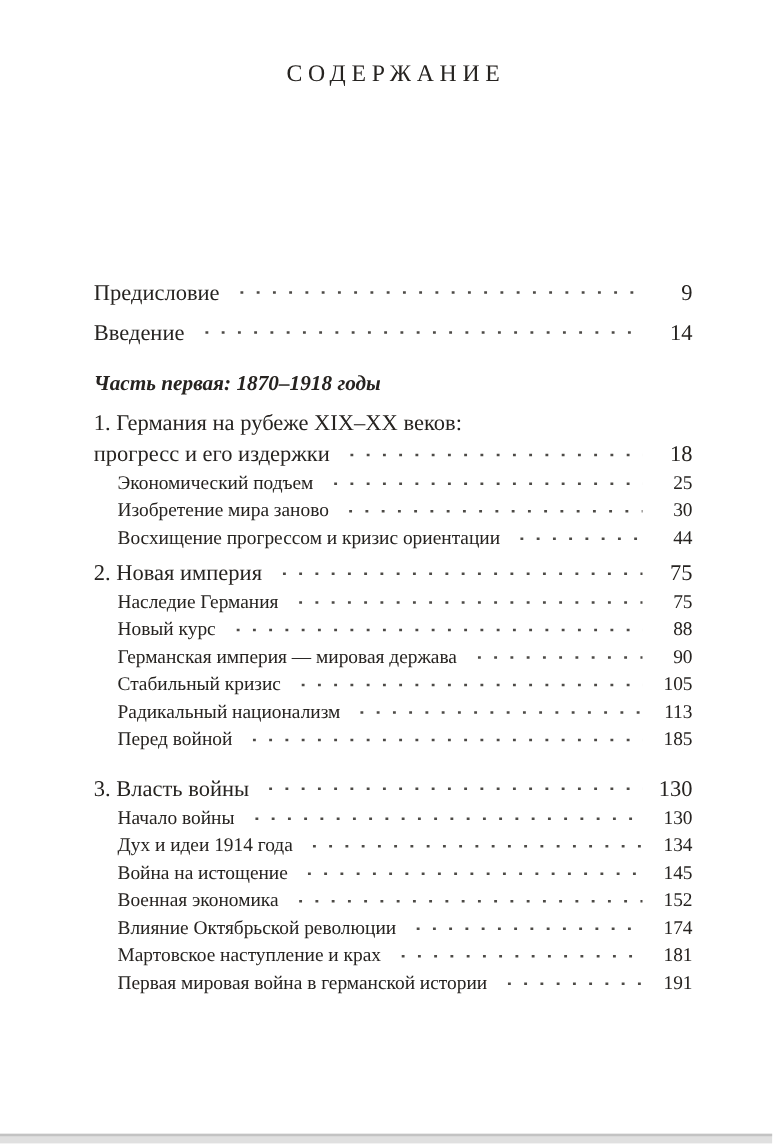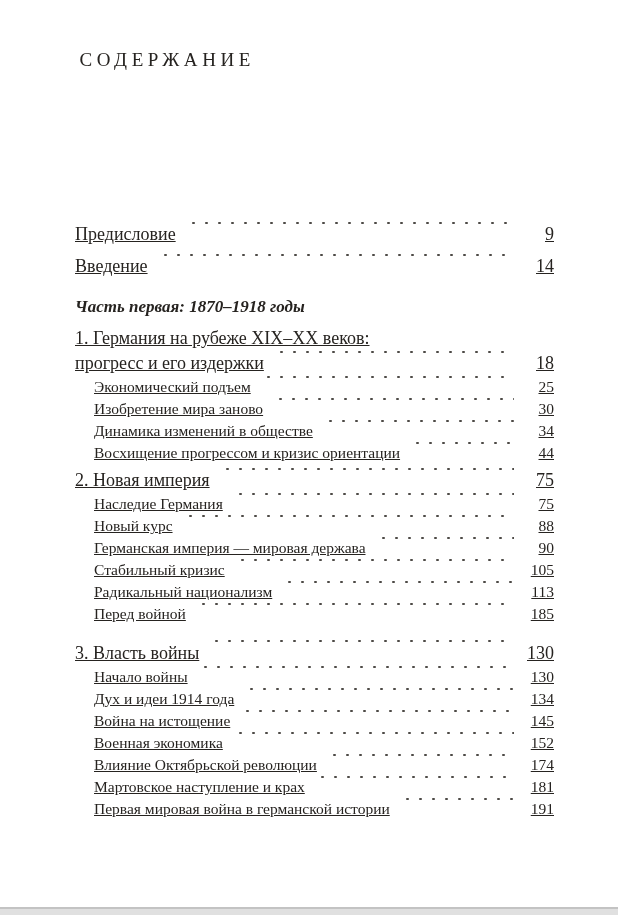--- a/index.html
+++ b/index.html
@@ -9,31 +9,31 @@
     height: 915px;
     background: #ffffff;
     overflow: hidden;
     font-family: "Liberation Serif", "DejaVu Serif", serif;
     color: #262320;
   }
   .content {
     padding: 0 64px 0 75px;
   }
   .doc-title {
+    text-align: center;
     margin-top: 47px;
     font-size: 19px;
     line-height: 26px;
     letter-spacing: 0.24em;
     text-indent: 0.24em; 
     font-weight: 400;
   }
   .row {
     display: flex;
-    align-items: flex-start;
-    text-decoration: underline;
+    align-items: center;
   }
   .row .lbl { white-space: nowrap; }
   .leader {
     flex: 1 1 auto;
     height: 2px;
     margin-left: 9px;
     margin-right: 8px;
     background-image: radial-gradient(circle, #4d4a46 1.05px, rgba(0,0,0,0) 1.35px);
     background-size: 13px 2px;
     background-repeat: repeat-x;
@@ -107,25 +107,20 @@
         <span class="lbl">Экономический подъем</span>
         <span class="leader"></span>
         <span class="pg">25</span>
       </div>
       <div class="row sub-row">
         <span class="lbl">Изобретение мира заново</span>
         <span class="leader"></span>
         <span class="pg">30</span>
       </div>
       <div class="row sub-row">
-        <span class="lbl">Динамика изменений в обществе</span>
-        <span class="leader"></span>
-        <span class="pg">34</span>
-      </div>
-      <div class="row sub-row">
         <span class="lbl">Восхищение прогрессом и кризис ориентации</span>
         <span class="leader"></span>
         <span class="pg">44</span>
       </div>
     </div>
 
     <div class="row top-row ch2-title">
       <span class="lbl">2. Новая империя</span>
       <span class="leader"></span>
       <span class="pg">75</span>

